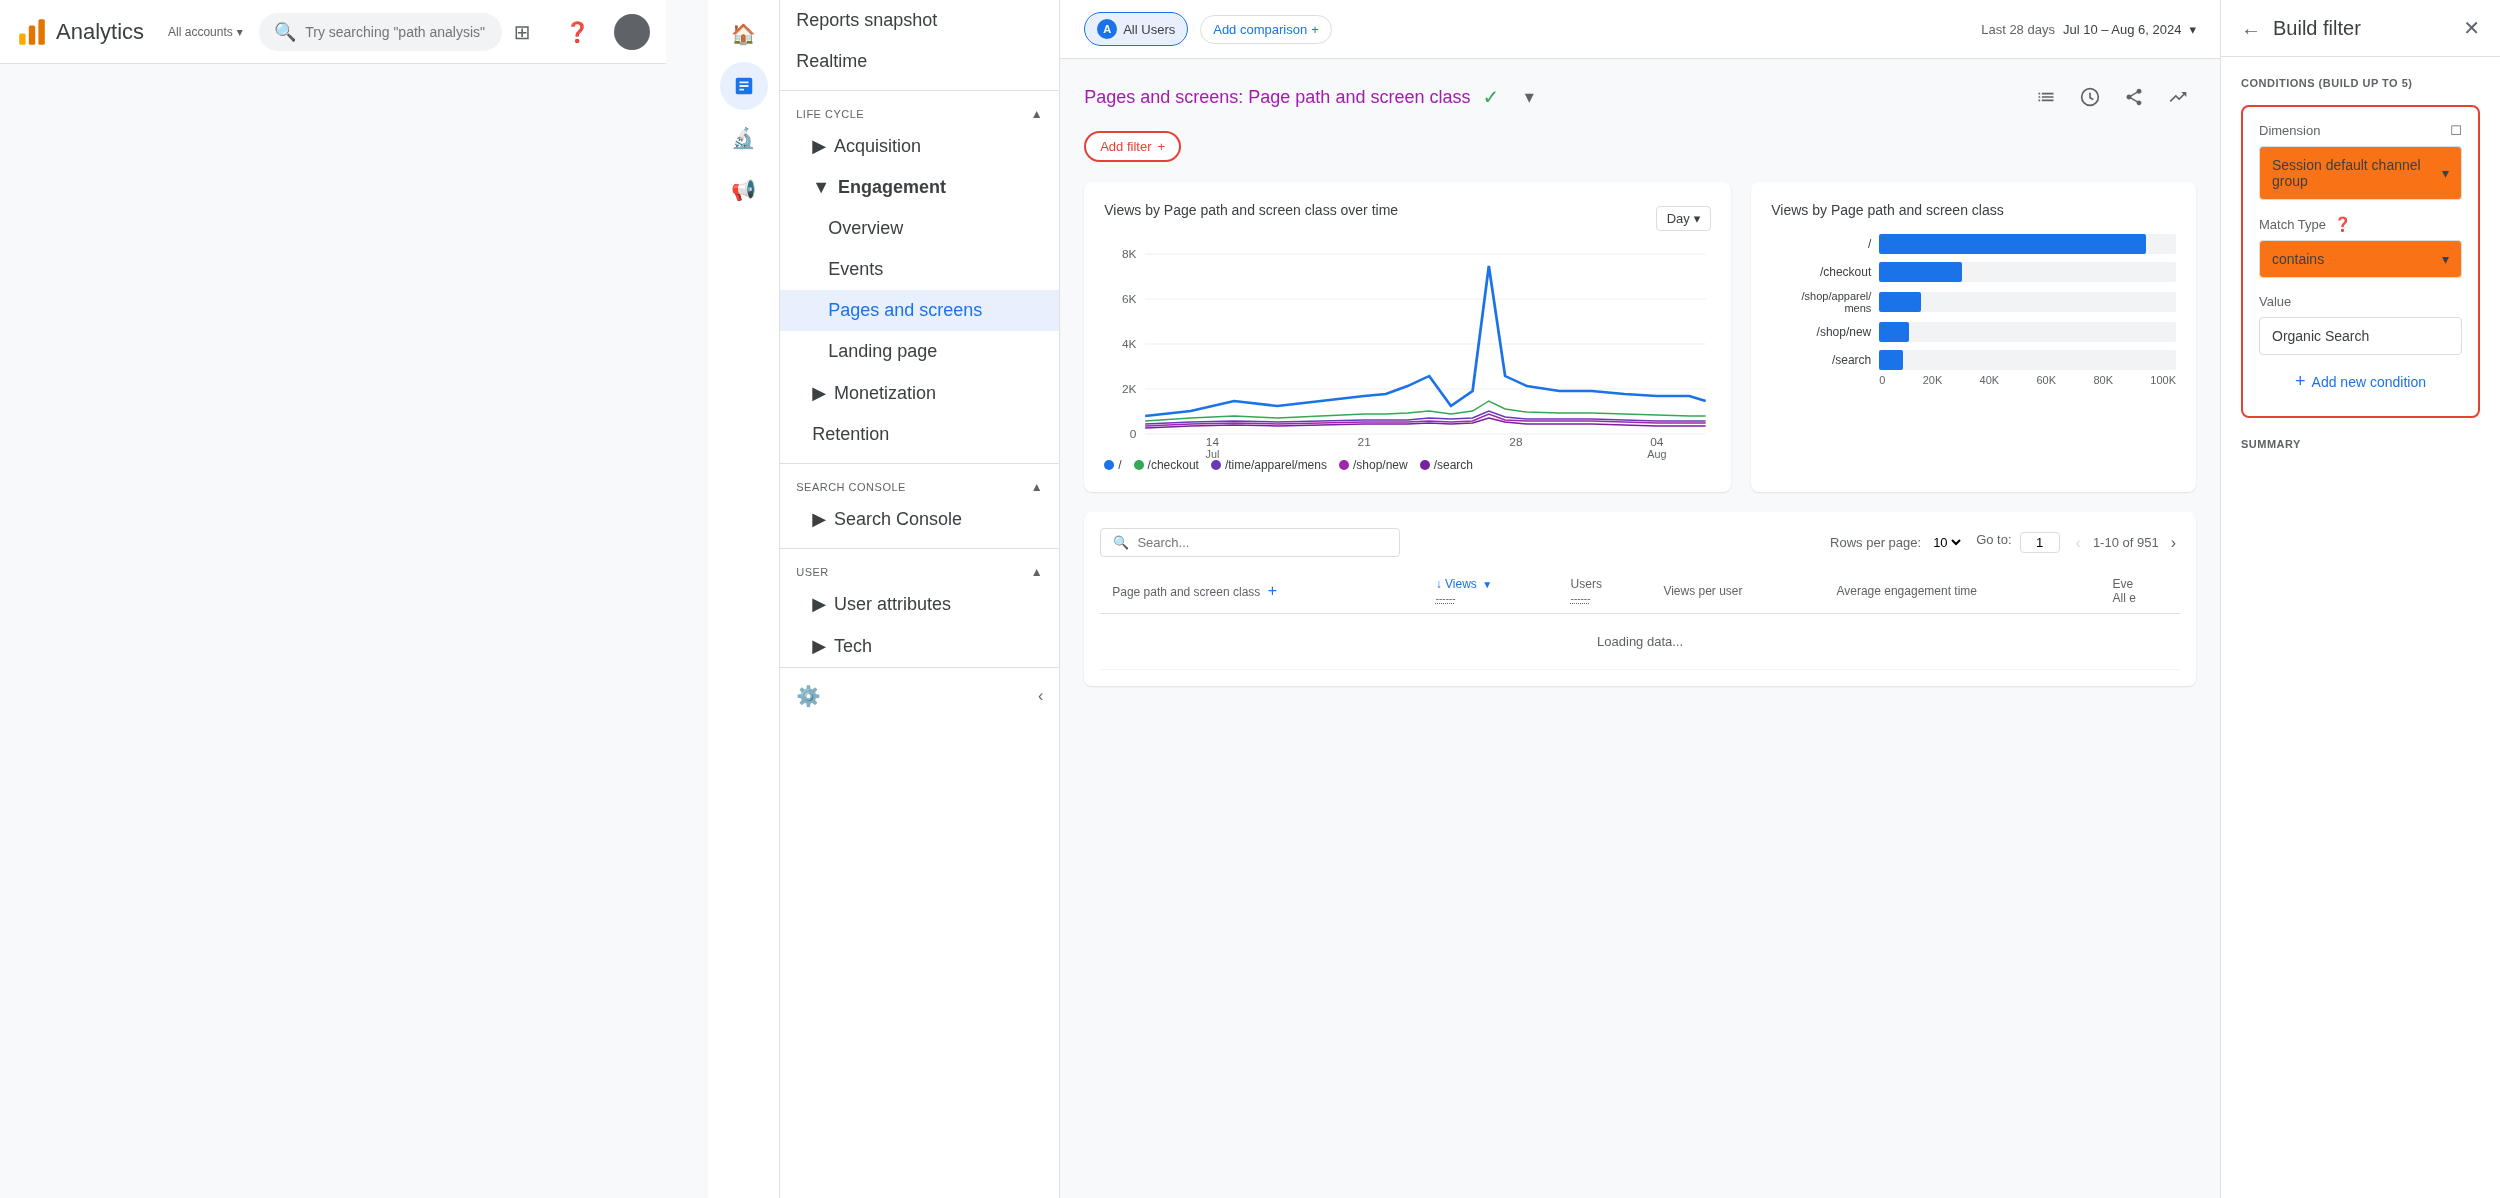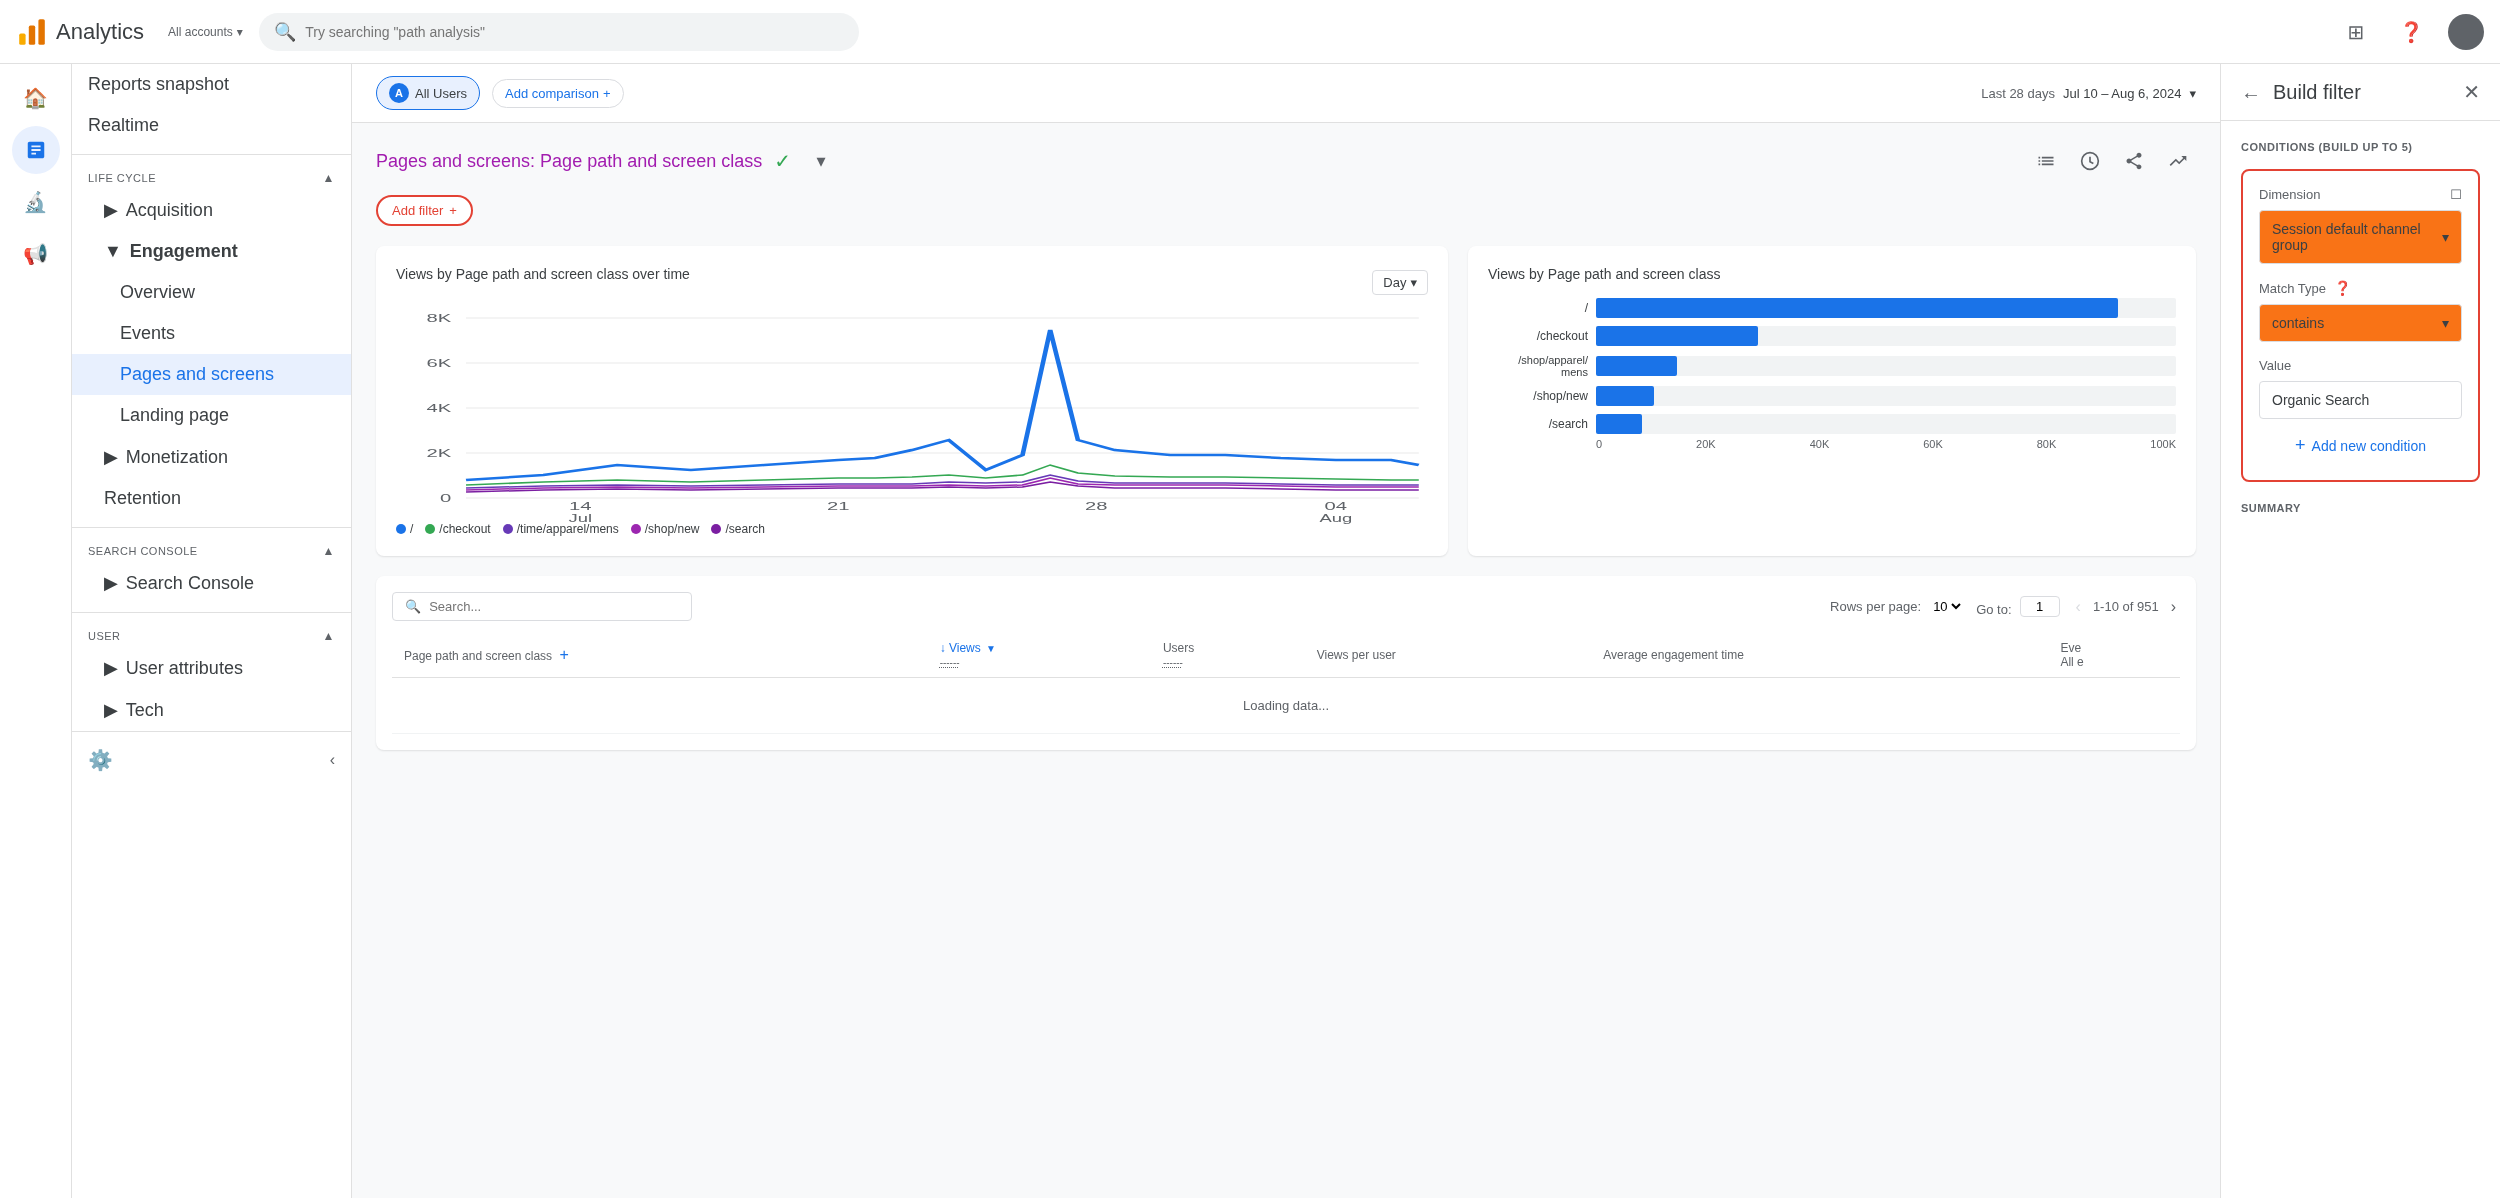--- a/index.html
+++ b/index.html
@@ -1,19 +1,19 @@
 <!DOCTYPE html>
 <html><head>
   <meta charset="utf-8">
   <style>
     * { box-sizing: border-box; margin: 0; padding: 0; }
     body { font-family: 'Google Sans', Arial, sans-serif; background: #f8f9fa; font-size: 13px; color: #3c4043; overflow: hidden; }
 
     
-    .app { display: flex; flex-direction: column; height: 100vh; }
+    .app { display: flex; flex-direction: row; height: 100vh; gap: 42px; }
     .top-bar { display: flex; align-items: center; background: #fff; border-bottom: 1px solid #e0e0e0; padding: 0 16px; height: 64px; flex-shrink: 0; }
     .main-area { display: flex; flex: 1; overflow: hidden; }
     .left-nav { width: 72px; background: #fff; border-right: 1px solid #e0e0e0; display: flex; flex-direction: column; align-items: center; padding: 8px 0; flex-shrink: 0; }
     .sidebar { width: 280px; background: #fff; border-right: 1px solid #e0e0e0; overflow-y: auto; flex-shrink: 0; }
     .content { flex: 1; overflow-y: auto; padding: 0; background: #f8f9fa; }
     .right-panel { width: 280px; background: #fff; border-left: 1px solid #e0e0e0; display: flex; flex-direction: column; flex-shrink: 0; }
 
     
     .logo-area { display: flex; align-items: center; gap: 8px; margin-right: 24px; }
     .logo-icon { width: 32px; height: 32px; }
@@ -72,21 +72,21 @@
     .bar-fill { height: 100%; background: #1a73e8; border-radius: 2px; }
     .bar-axis { display: flex; justify-content: space-between; font-size: 11px; color: #5f6368; margin-top: 4px; padding-left: 108px; }
 
     
     .table-card { background: #fff; border-radius: 8px; padding: 16px; box-shadow: 0 1px 2px rgba(0,0,0,0.1); }
     .table-controls { display: flex; align-items: center; gap: 12px; margin-bottom: 12px; }
     .table-search { display: flex; align-items: center; gap: 8px; padding: 6px 12px; border: 1px solid #dadce0; border-radius: 4px; background: #fff; flex: 0 0 300px; }
     .table-search input { border: none; outline: none; font-size: 13px; color: #3c4043; background: transparent; }
     .rows-per-page { display: flex; align-items: center; gap: 8px; margin-left: auto; font-size: 13px; color: #5f6368; }
     .rows-select { border: none; outline: none; font-size: 13px; background: transparent; cursor: pointer; }
-    .goto { display: flex; align-items: flex-end; gap: 8px; font-size: 13px; color: #5f6368; }
+    .goto { display: flex; align-items: flex-start; gap: 8px; font-size: 13px; color: #5f6368; }
     .goto input { width: 40px; border: 1px solid #dadce0; border-radius: 4px; padding: 2px 6px; font-size: 13px; text-align: center; }
     .pagination { display: flex; align-items: center; gap: 8px; font-size: 13px; color: #5f6368; }
     .pagination-arrow { cursor: pointer; padding: 4px; color: #5f6368; font-size: 16px; }
     .pagination-arrow.disabled { color: #dadce0; }
     table { width: 100%; border-collapse: collapse; }
     th { font-size: 12px; color: #5f6368; font-weight: 500; padding: 8px 12px; border-bottom: 1px solid #e0e0e0; text-align: left; white-space: nowrap; }
     td { font-size: 13px; color: #3c4043; padding: 10px 12px; border-bottom: 1px solid #f1f3f4; }
     th.sort-active { color: #1a73e8; }
     th .sort-icon { font-size: 10px; margin-left: 2px; }
     .col-header-add { color: #1a73e8; cursor: pointer; font-size: 16px; padding: 0 4px; }

